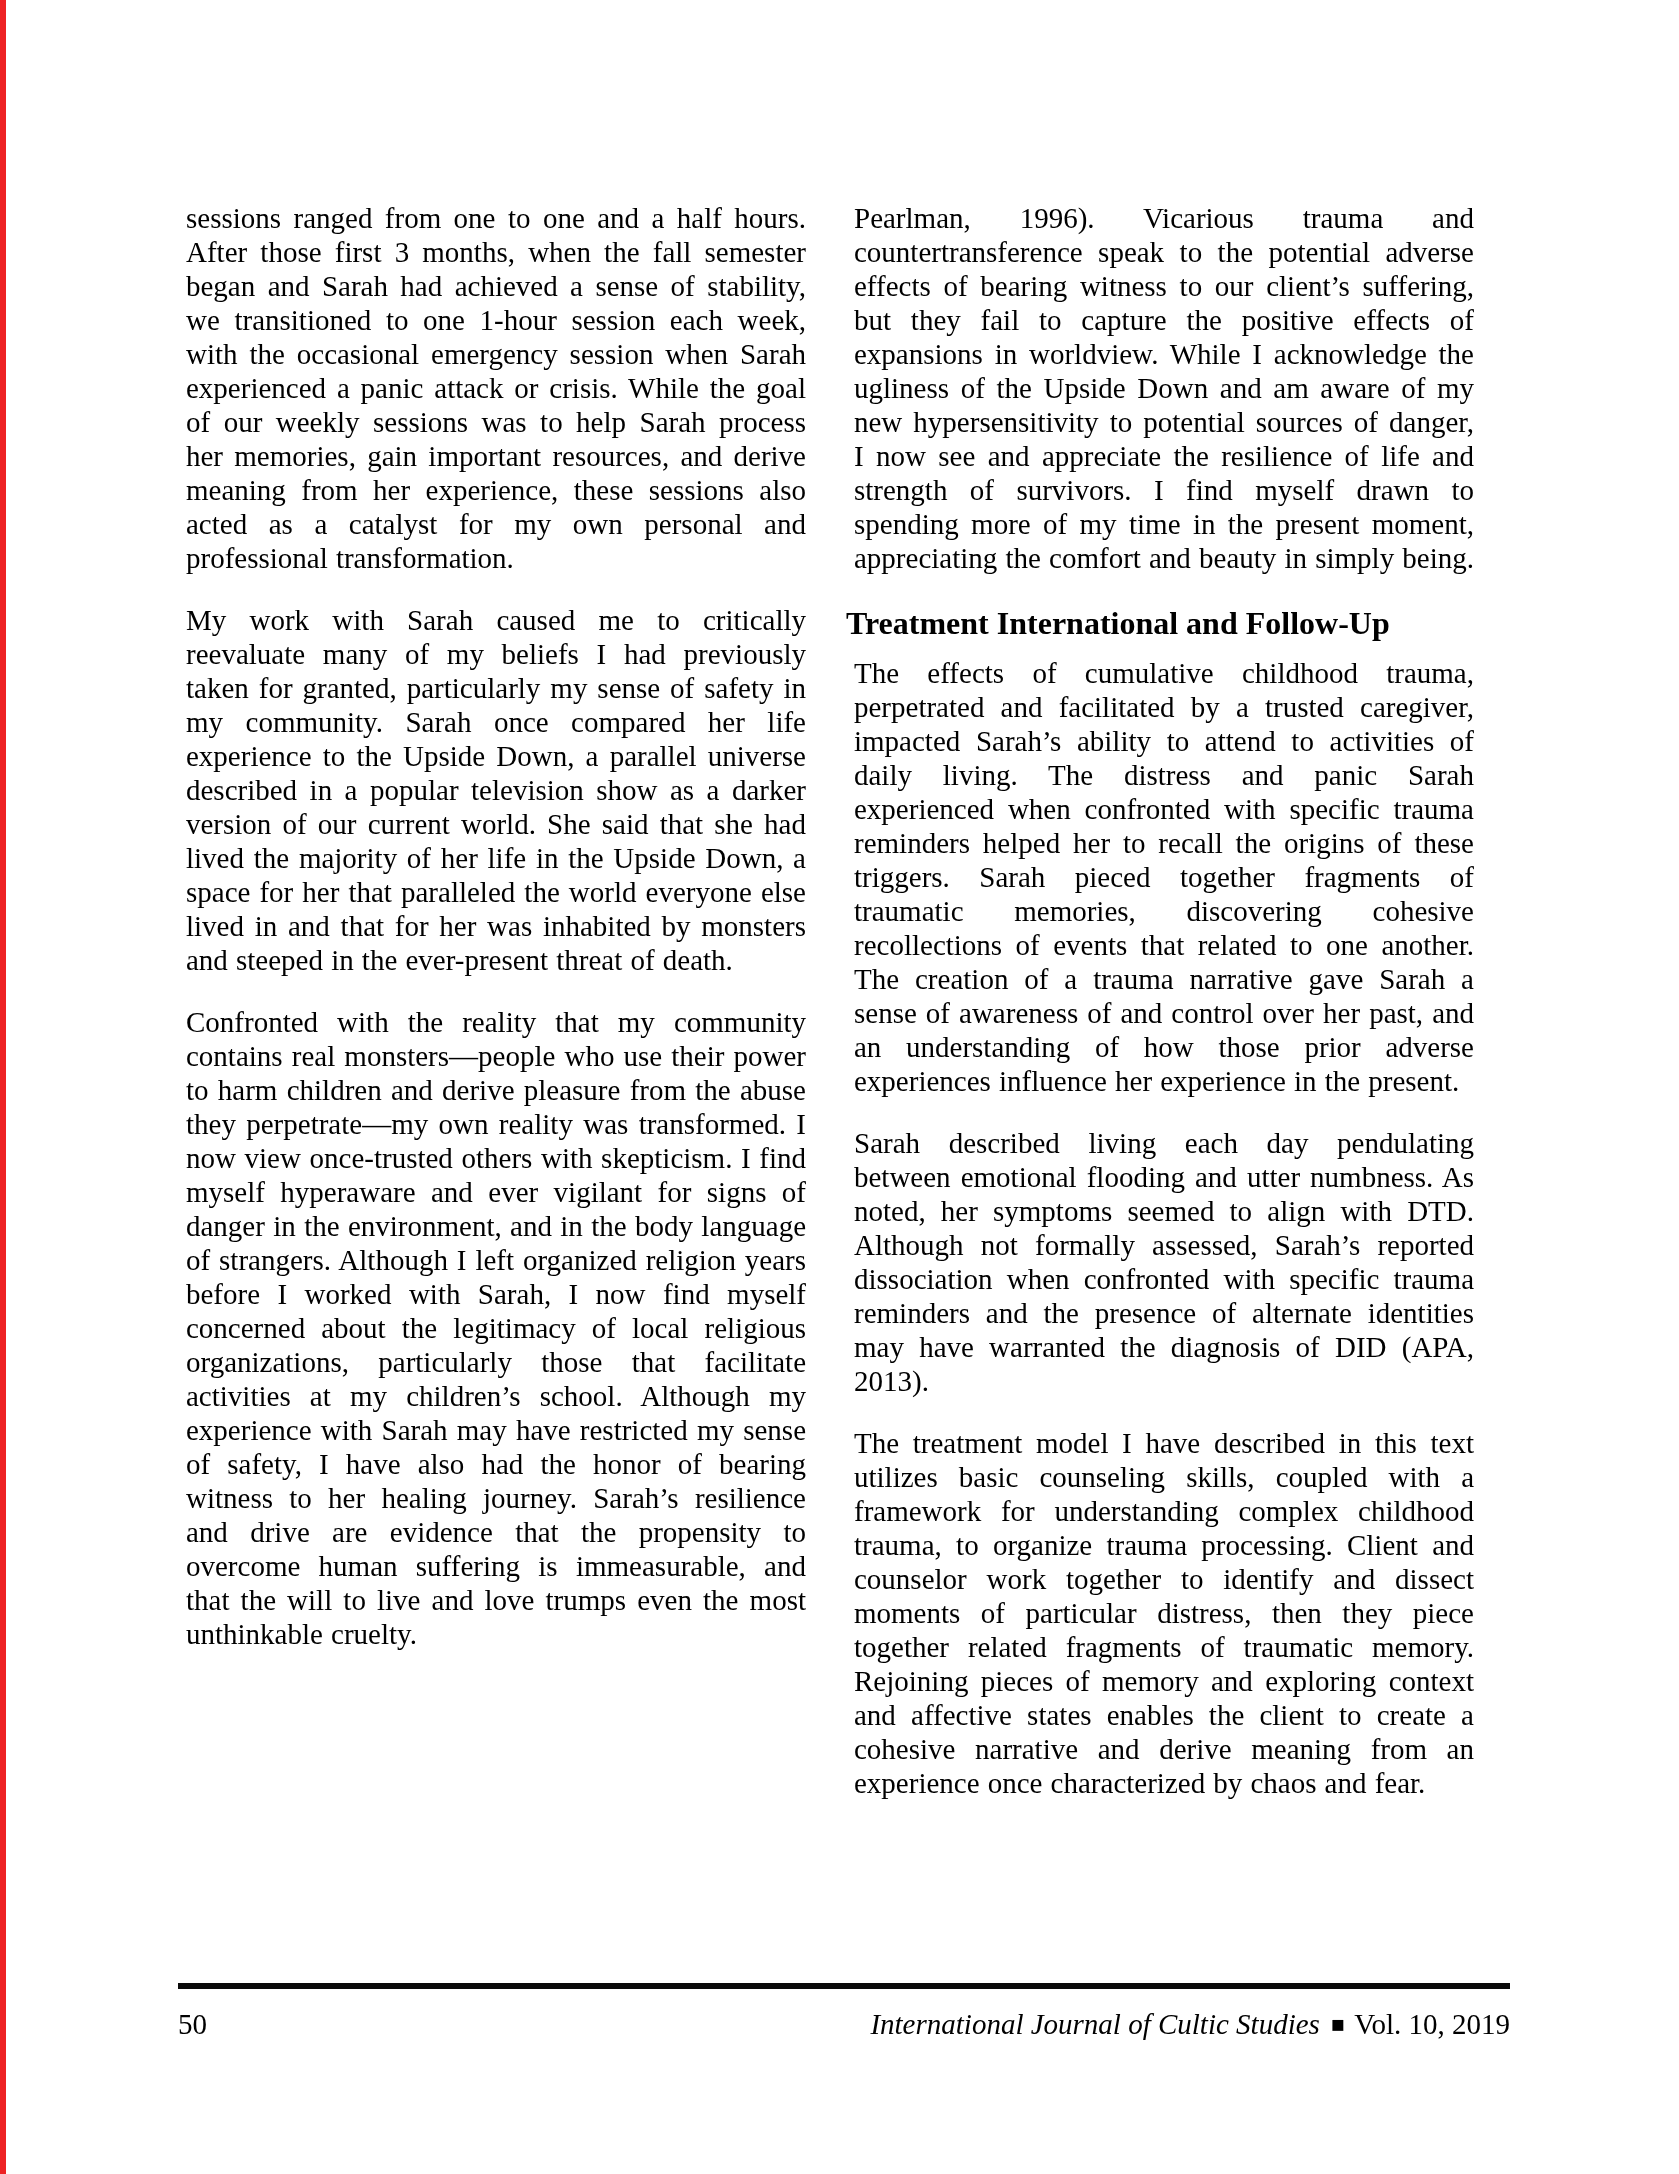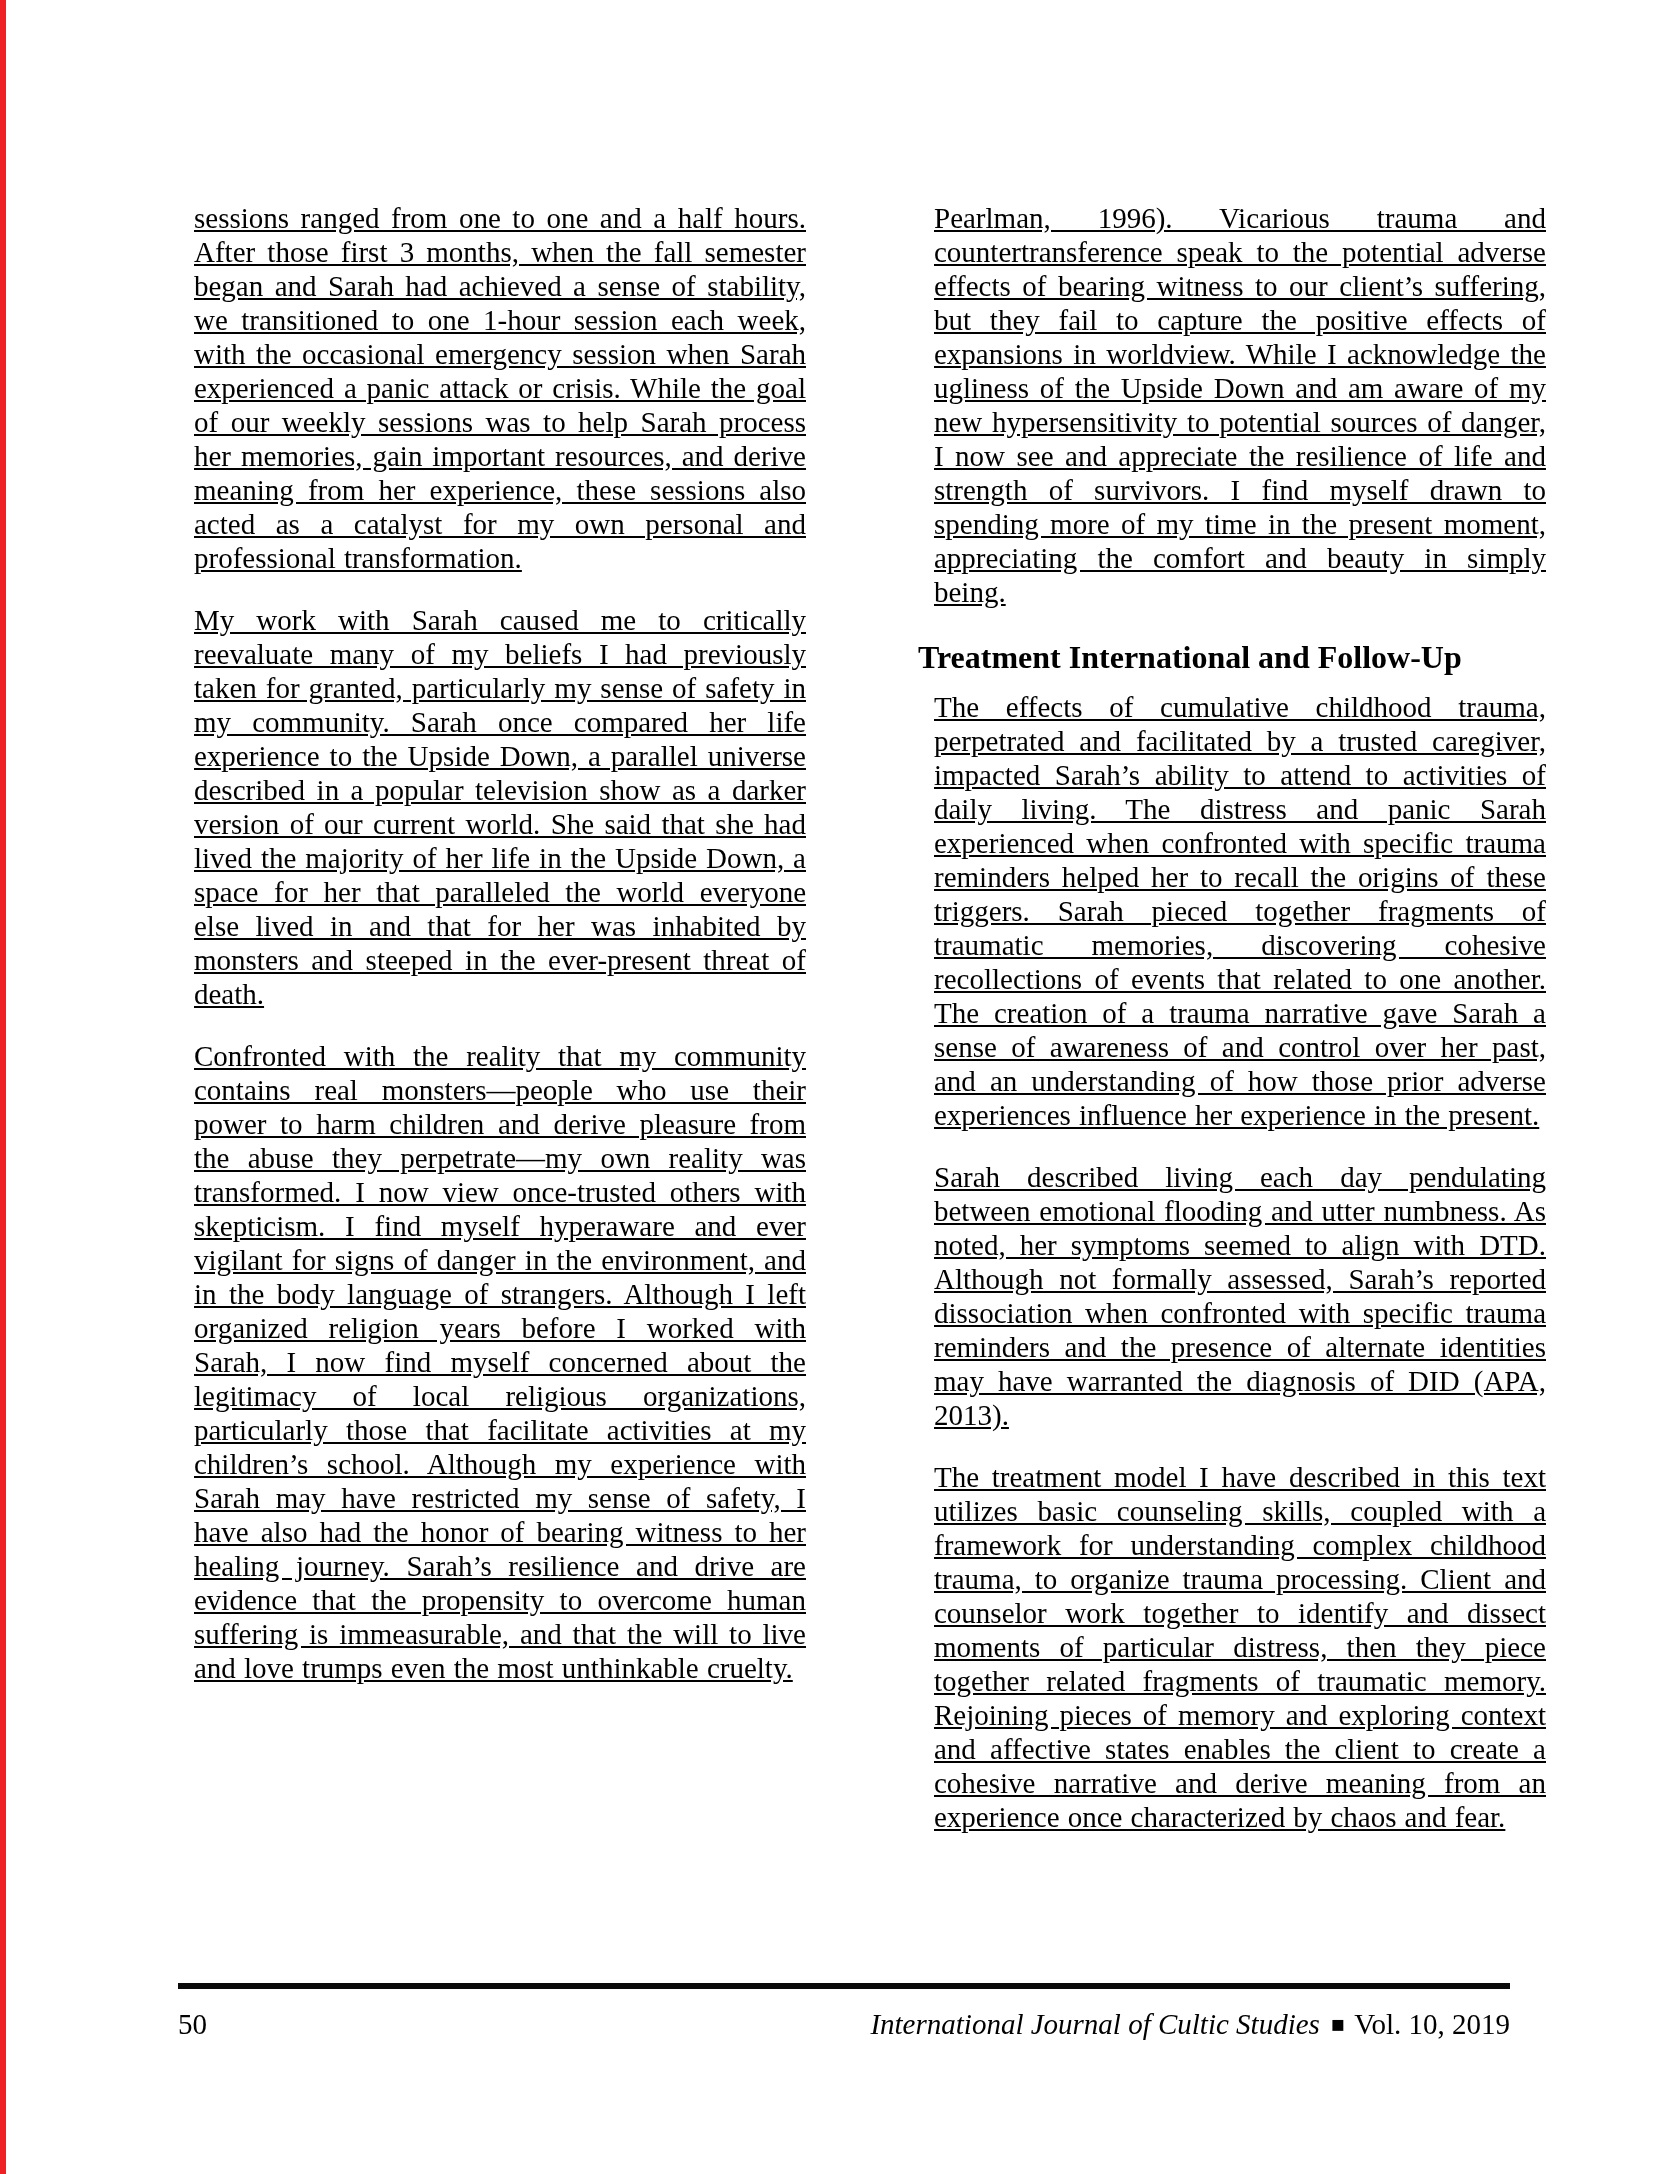--- a/index.html
+++ b/index.html
@@ -19,27 +19,26 @@
     background: #ee2224;
   }
   .col {
     position: absolute;
     top: 201px;
     width: 628px;
     font-size: 29px;
     line-height: 34px;
   }
   .col-left  { left: 178px; }
-  .col-right { left: 918px; }
+  .col-right { left: 846px; }
   .body-para {
     text-align: justify;
     text-align-last: left;
-    margin: 0 0 28px 16px;
+    margin: 0 0 28px 8px;
     word-spacing: 0.9px;
-    text-decoration: underline;
   }
   .section-heading {
     font-size: 32px;
     font-weight: bold;
     line-height: 40px;
     margin: 1.9px 0 13px 0;
     text-align: left;
   }
   .footer-rule {
     position: absolute;

